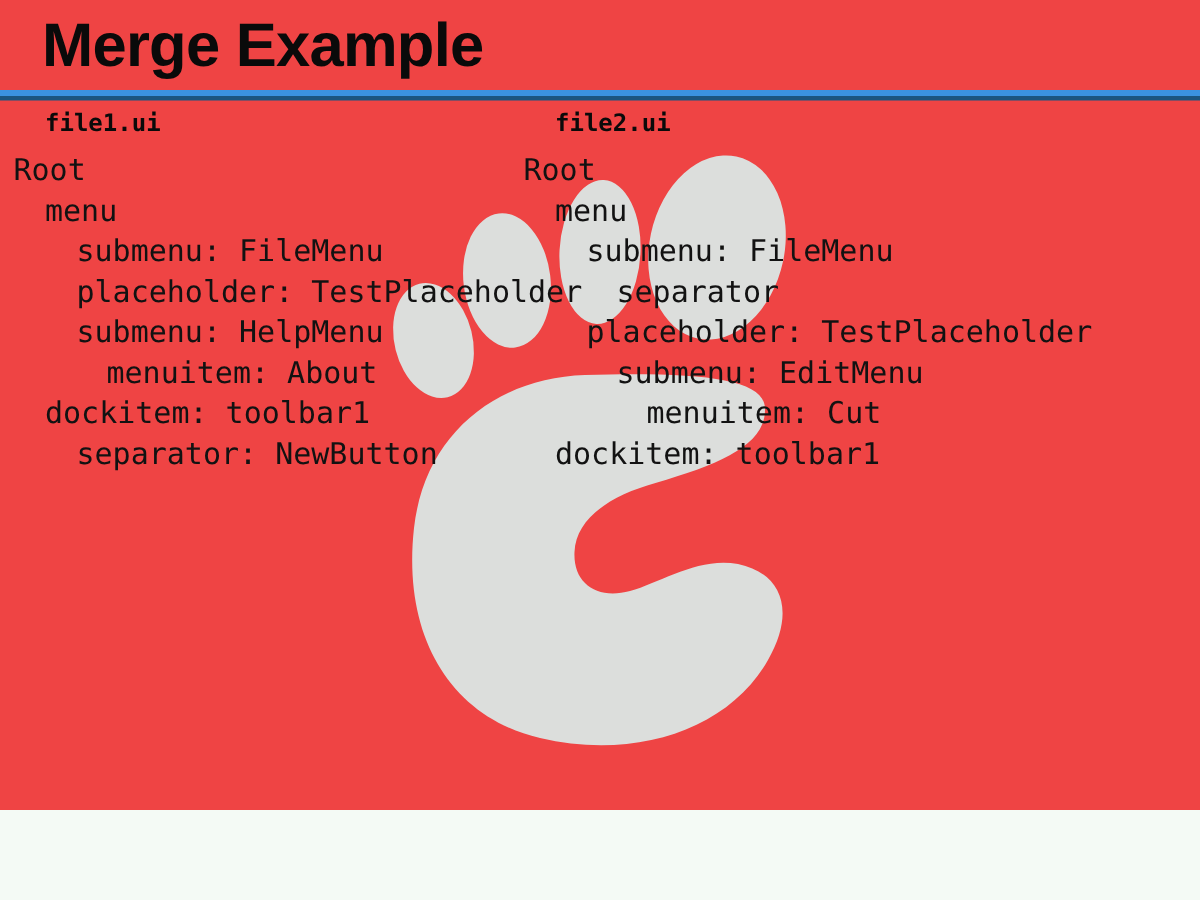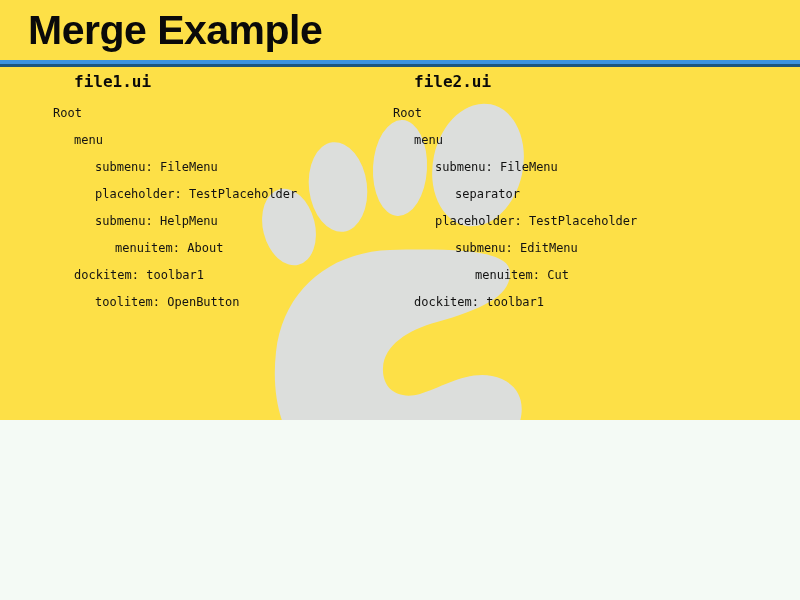--- a/index.html
+++ b/index.html
@@ -11,22 +11,22 @@
     width: 800px;
     height: 600px;
     background: #f4faf5;
     font-family: "Liberation Sans", sans-serif;
     overflow: hidden;
   }
 
   #slide {
     position: relative;
     width: 800px;
-    height: 420px;
-    background: #fde047;
+    height: 540px;
+    background: #ef4444;
     overflow: hidden;
   }
 
   
   #watermark {
     position: absolute;
     left: 0;
     top: 0;
     width: 800px;
     height: 600px;
@@ -80,21 +80,20 @@
     left: 0;
     top: 70px;
     width: 800px;
     height: 520px;
     z-index: 2;
   }
   .column {
     position: absolute;
     top: 0;
     width: 400px;
-    padding-left: 44px;
   }
   .column.left  { left: 0px; }
   .column.right { left: 340px; }
 
   .col-heading {
     margin: 0;
     padding: 0;
     font-family: "DejaVu Sans Mono", "Liberation Mono", monospace;
     font-weight: bold;
     font-size: 16px;
@@ -106,21 +105,21 @@
   .column.right .col-heading { padding-left: 30px; }
 
   .tree {
     margin: 0;
     padding: 0;
     list-style: none;
     margin-top: 6px;
   }
   .tree-node {
     font-family: "DejaVu Sans Mono", "Liberation Mono", monospace;
-    font-size: 12px;
+    font-size: 20px;
     line-height: 27px;
     height: 27px;
     color: #121212;
     white-space: pre;
   }
 
   
   .d0 { padding-left: 9px;  }
   .d1 { padding-left: 30px; }
   .d2 { padding-left: 51px; }
@@ -170,21 +169,21 @@
     <div class="column left">
       <div class="col-heading">file1.ui</div>
       <div class="tree">
         <div class="tree-node d0">Root</div>
         <div class="tree-node d1">menu</div>
         <div class="tree-node d2">submenu: FileMenu</div>
         <div class="tree-node d2">placeholder: TestPlaceholder</div>
         <div class="tree-node d2">submenu: HelpMenu</div>
         <div class="tree-node d3">menuitem: About</div>
         <div class="tree-node d1">dockitem: toolbar1</div>
-        <div class="tree-node d2">toolitem: OpenButton</div>
+        <div class="tree-node d2">separator: NewButton</div>
       </div>
     </div>
 
     <div class="column right">
       <div class="col-heading">file2.ui</div>
       <div class="tree">
         <div class="tree-node d0">Root</div>
         <div class="tree-node d1">menu</div>
         <div class="tree-node d2">submenu: FileMenu</div>
         <div class="tree-node d3">separator</div>

